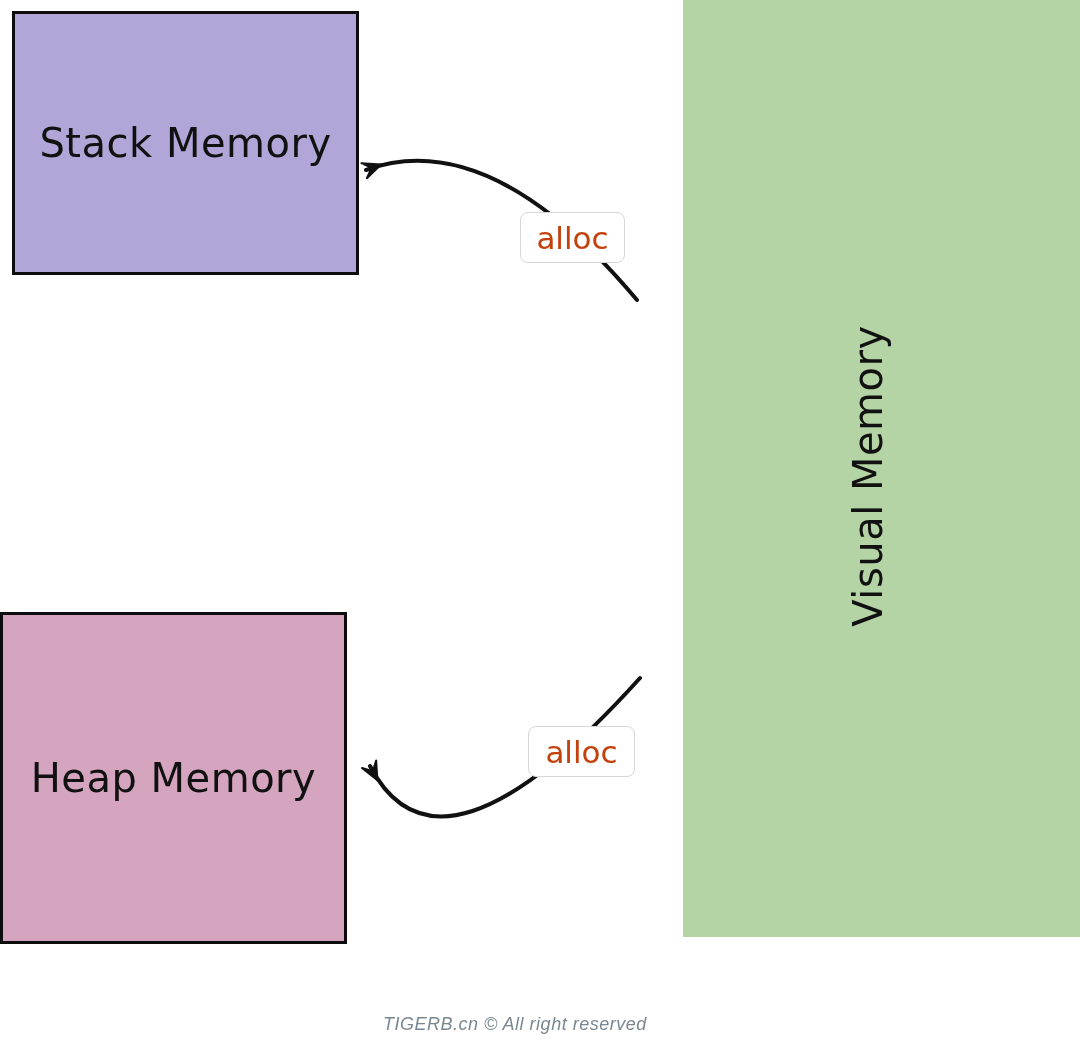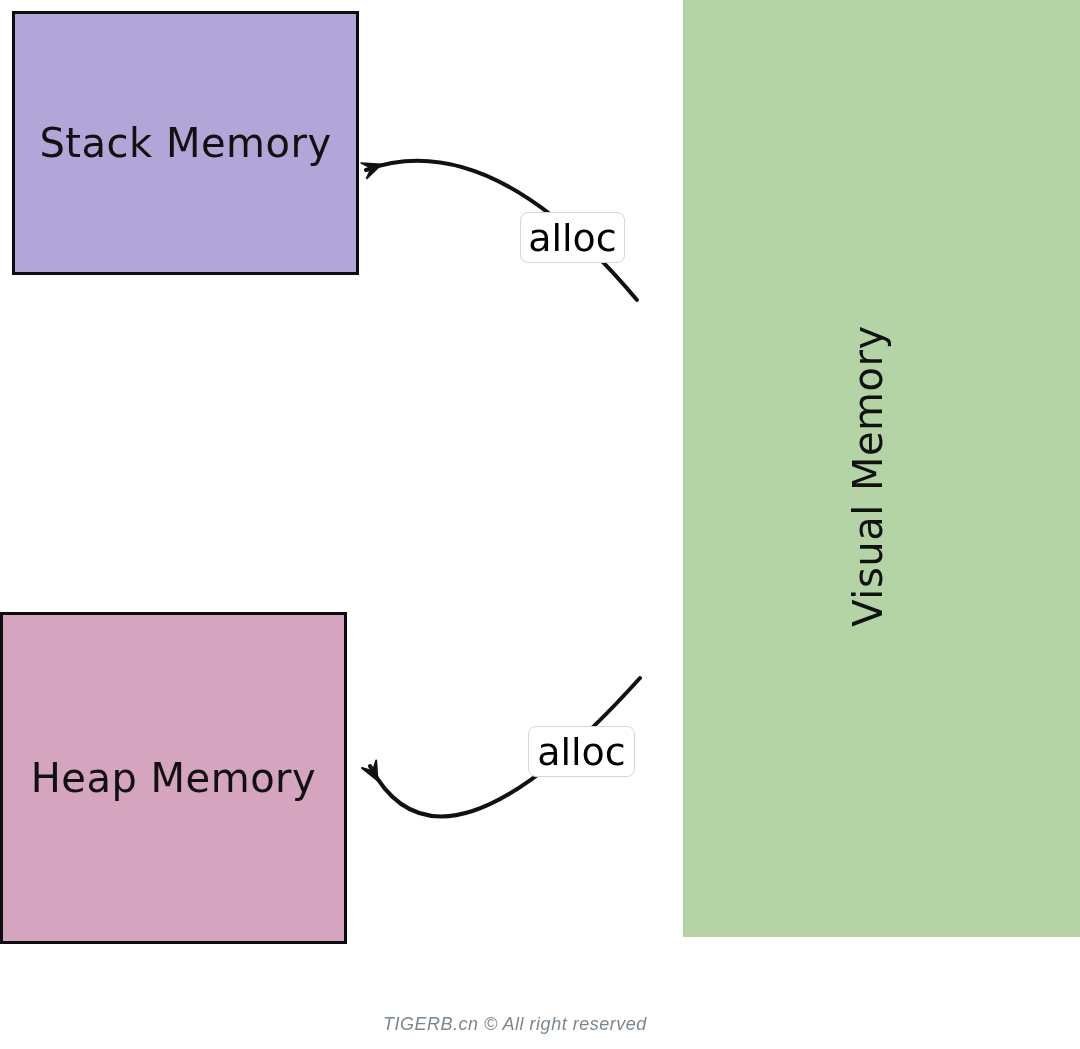--- a/index.html
+++ b/index.html
@@ -75,22 +75,22 @@
     stroke-linecap: round;
   }
   .edge-label {
     position: absolute;
     background: #ffffff;
     border: 1px solid #d6d6d6;
     border-radius: 8px;
     display: flex;
     align-items: center;
     justify-content: center;
-    font-size: 38px;
-    color: #000000;
+    font-size: 31px;
+    color: #c2410c;
     box-sizing: border-box;
   }
   .edge-label.alloc-stack {
     left: 520px;
     top: 212px;
     width: 105px;
     height: 51px;
   }
   .edge-label.alloc-heap {
     left: 528px;

